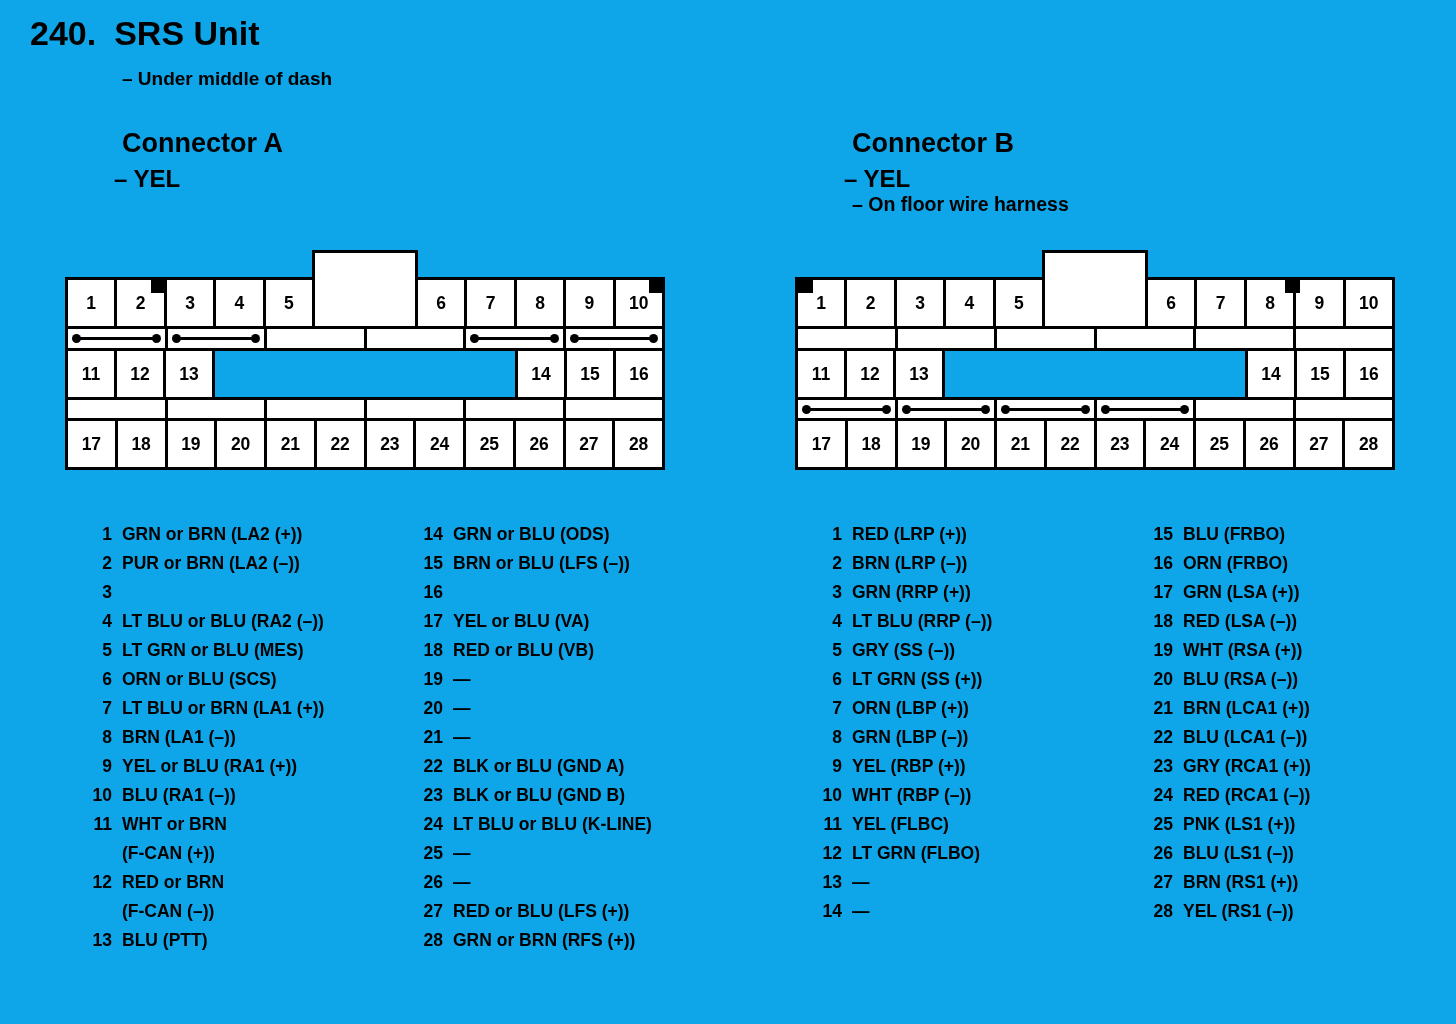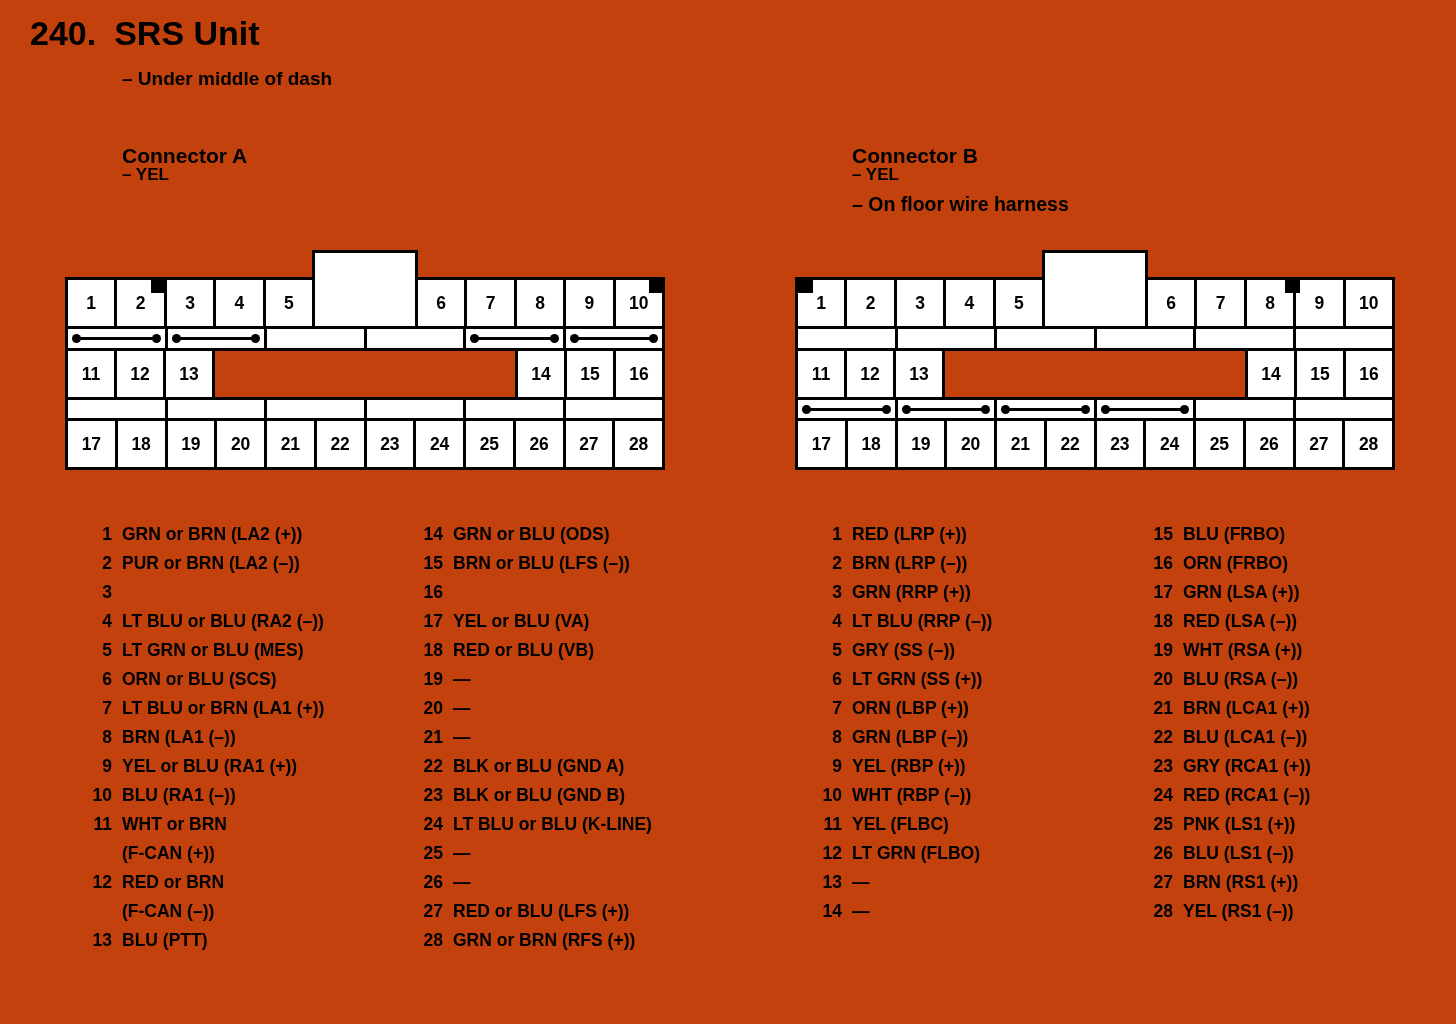--- a/index.html
+++ b/index.html
@@ -2,33 +2,33 @@
 <html><head>
 <meta charset="utf-8">
 <style>
   * { margin:0; padding:0; box-sizing:border-box; }
   html,body { background:#ffffff; }
   body {
     width:1456px; height:1024px;
     font-family:"Liberation Sans", sans-serif;
     color:#000; font-weight:700;
   }
-  .page { position:relative; width:1456px; height:1024px; background:#c2410c; overflow:hidden; }
+  .page { position:relative; width:1456px; height:1024px; background:#0ea5e9; overflow:hidden; }
 
   .title-line { position:absolute; left:30px; top:14px; font-size:34px; white-space:nowrap; }
   .title-num { display:inline-block; }
   .title-name { display:inline-block; margin-left:18px; }
   .subtitle { position:absolute; left:122px; top:68px; font-size:19px; }
 
   .connector-block { position:absolute; top:128px; width:665px; height:896px; }
   #connA { left:65px; }
   #connB { left:795px; }
 
-  .conn-heading { position:absolute; left:57px; top:16px; font-size:21px;text-align:center; }
-  .conn-note-1 { position:absolute; left:57px; top:37px; font-size:17px; }
+  .conn-heading { position:absolute; left:57px; top:0; font-size:27px;text-align:center; }
+  .conn-note-1 { position:absolute; left:49px; top:37px; font-size:24px; }
   .conn-note-2 { position:absolute; left:57px; top:65px; font-size:19.5px; }
 
   .diagram { position:absolute; left:0; top:122px; width:600px; height:222px; }
 
   .tab {
     position:absolute; left:247px; top:0; width:106px; height:79px;
     border:3px solid #000; border-bottom:none; background:#fff;
   }
   .cellrow {
     position:absolute; display:flex; border:3px solid #000; background:#fff;

